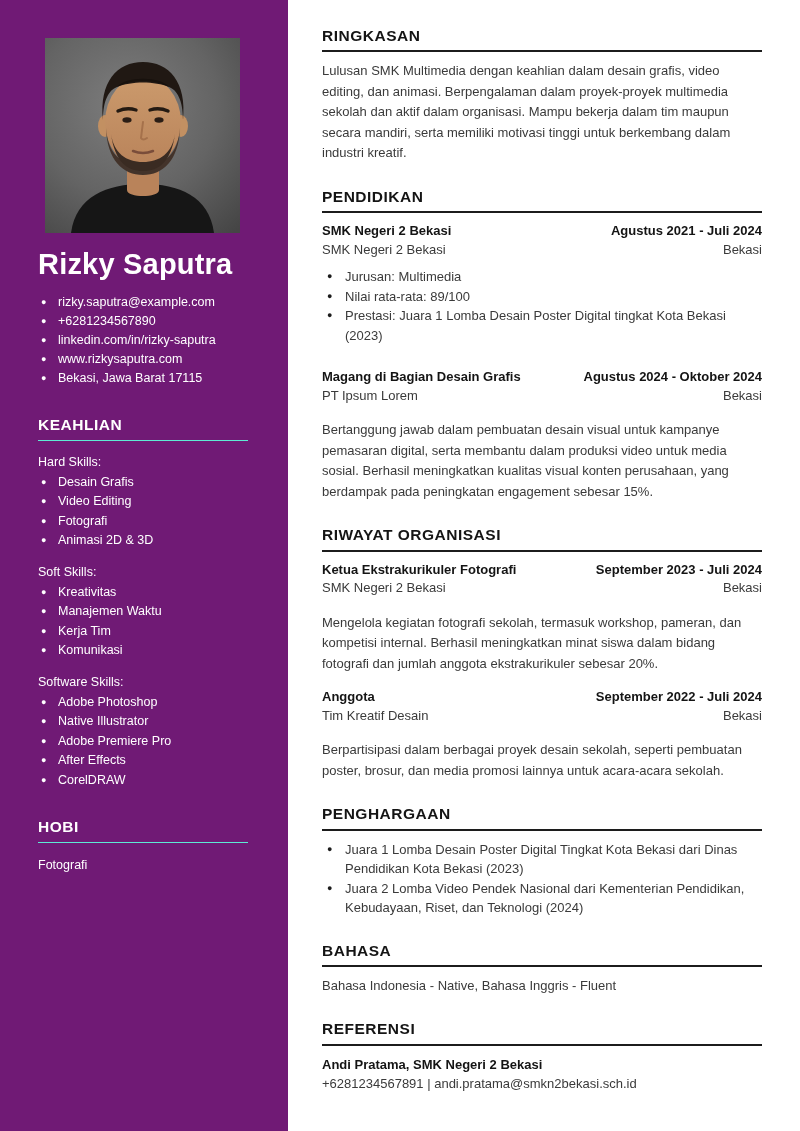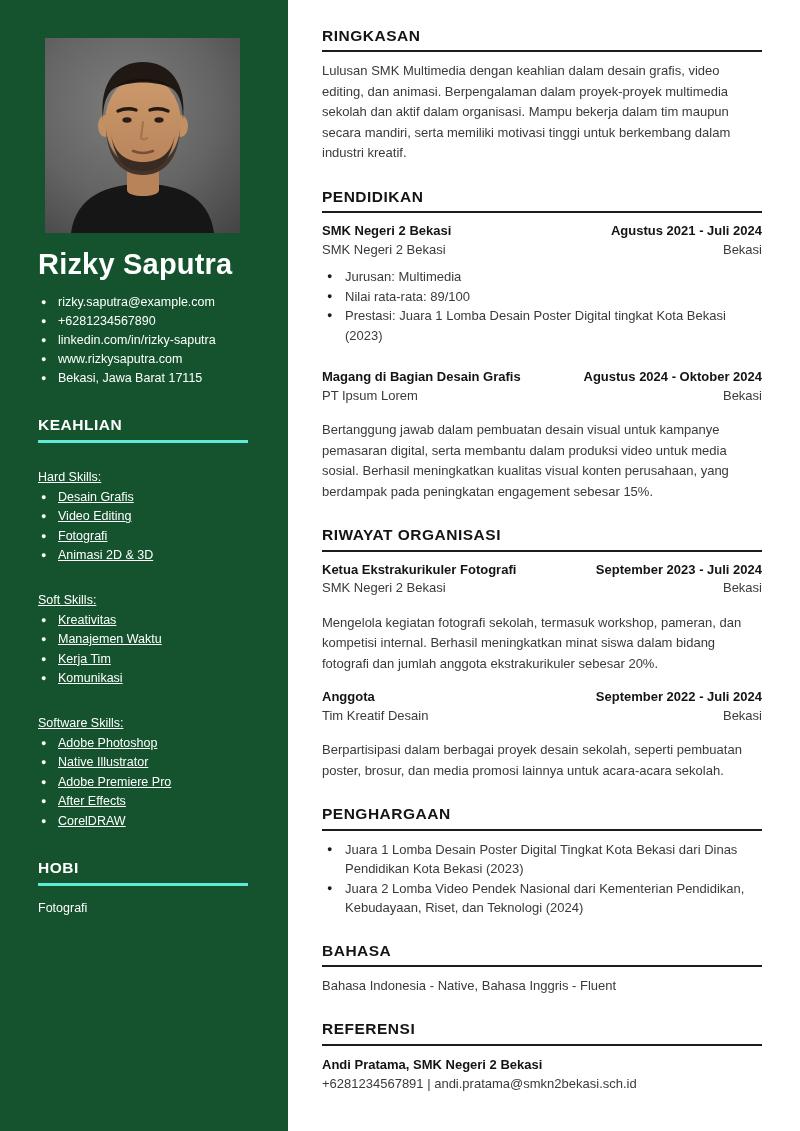--- a/index.html
+++ b/index.html
@@ -4,21 +4,21 @@
 <style>
   html, body { margin: 0; padding: 0; background: #ffffff; }
   body { font-family: "Liberation Sans", sans-serif; }
   .page {
     width: 800px; height: 1131px; background: #ffffff;
     display: flex; overflow: hidden; position: relative;
   }
   
   .sidebar {
     width: 288px; flex: 0 0 288px; box-sizing: border-box;
-    background: #14532d; color: #ffffff;
+    background: #701a75; color: #ffffff;
     padding: 38px 40px 20px 38px;
   }
   .photo-wrap {
     width: 195px; height: 195px; margin-left: 7px; overflow: hidden;
     background: #5b5b5b;
   }
   .photo-wrap svg { display: block; }
   .name {
     font-size: 29px; font-weight: bold; margin: 16px 0 0 0;
     letter-spacing: 0.2px; line-height: 1.1; white-space: nowrap;
@@ -27,23 +27,23 @@
   .contact li {
     font-size: 12.5px; line-height: 19px; padding-left: 20px; position: relative;
     white-space: nowrap;
   }
   .contact li .dot, .skill-list li .dot {
     position: absolute; left: 3px; top: 0; font-size: 9px; line-height: 19px;
   }
   .side-heading {
     font-size: 15.5px; font-weight: bold; letter-spacing: 0.5px;
     margin: 28px 0 0 0; padding-bottom: 7px;
-    border-bottom: 3px solid #5eead4; line-height: 1.1;
-  }
-  .skill-group { margin-top: 25px; text-decoration: underline; }
+    border-bottom: 1px solid #5eead4; line-height: 1.1;
+  }
+  .skill-group { margin-top: 12px; }
   .group-label { font-size: 12.5px; line-height: 19px; }
   .skill-list { list-style: none; margin: 1px 0 0 0; padding: 0; }
   .skill-list li {
     font-size: 12.5px; line-height: 19.5px; padding-left: 20px; position: relative;
   }
   .hobby { font-size: 12.5px; margin-top: 13px; line-height: 19px; }
 
   
   .main {
     flex: 1; box-sizing: border-box; color: #3a3a3a;

